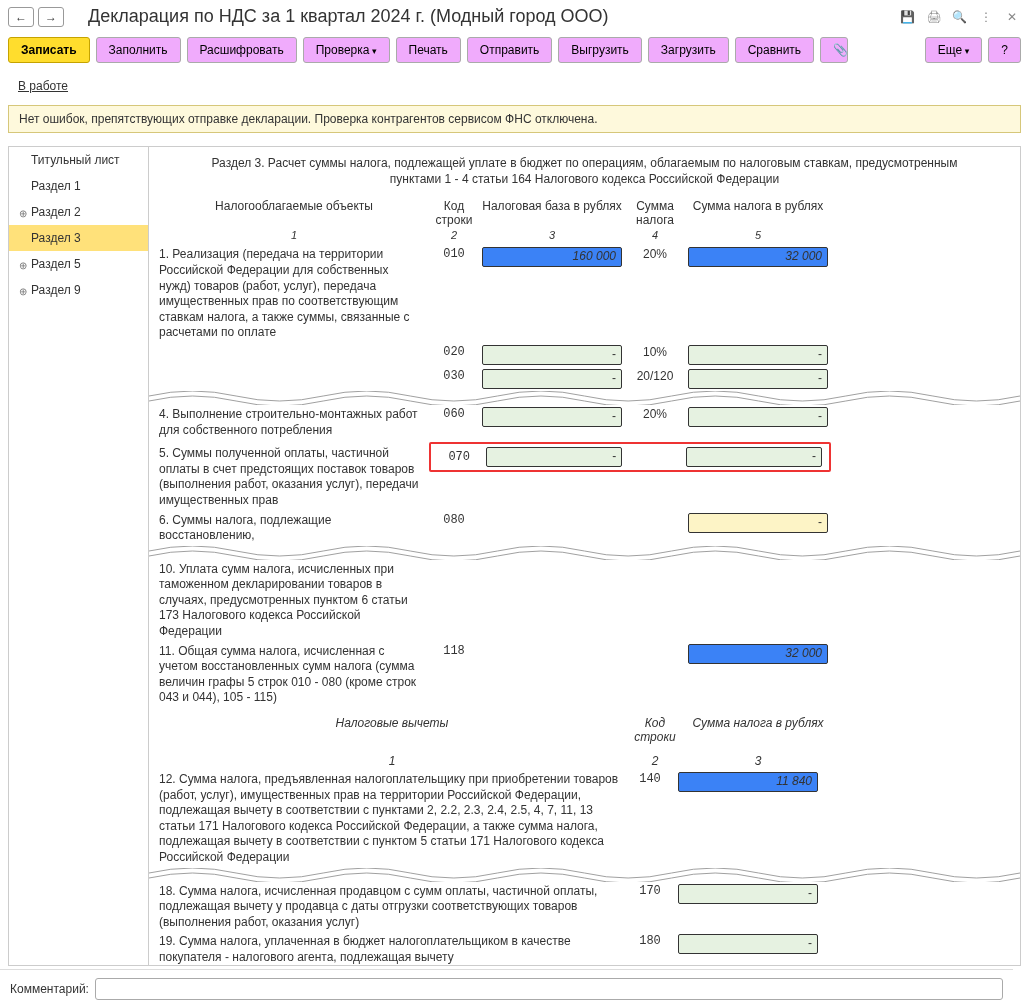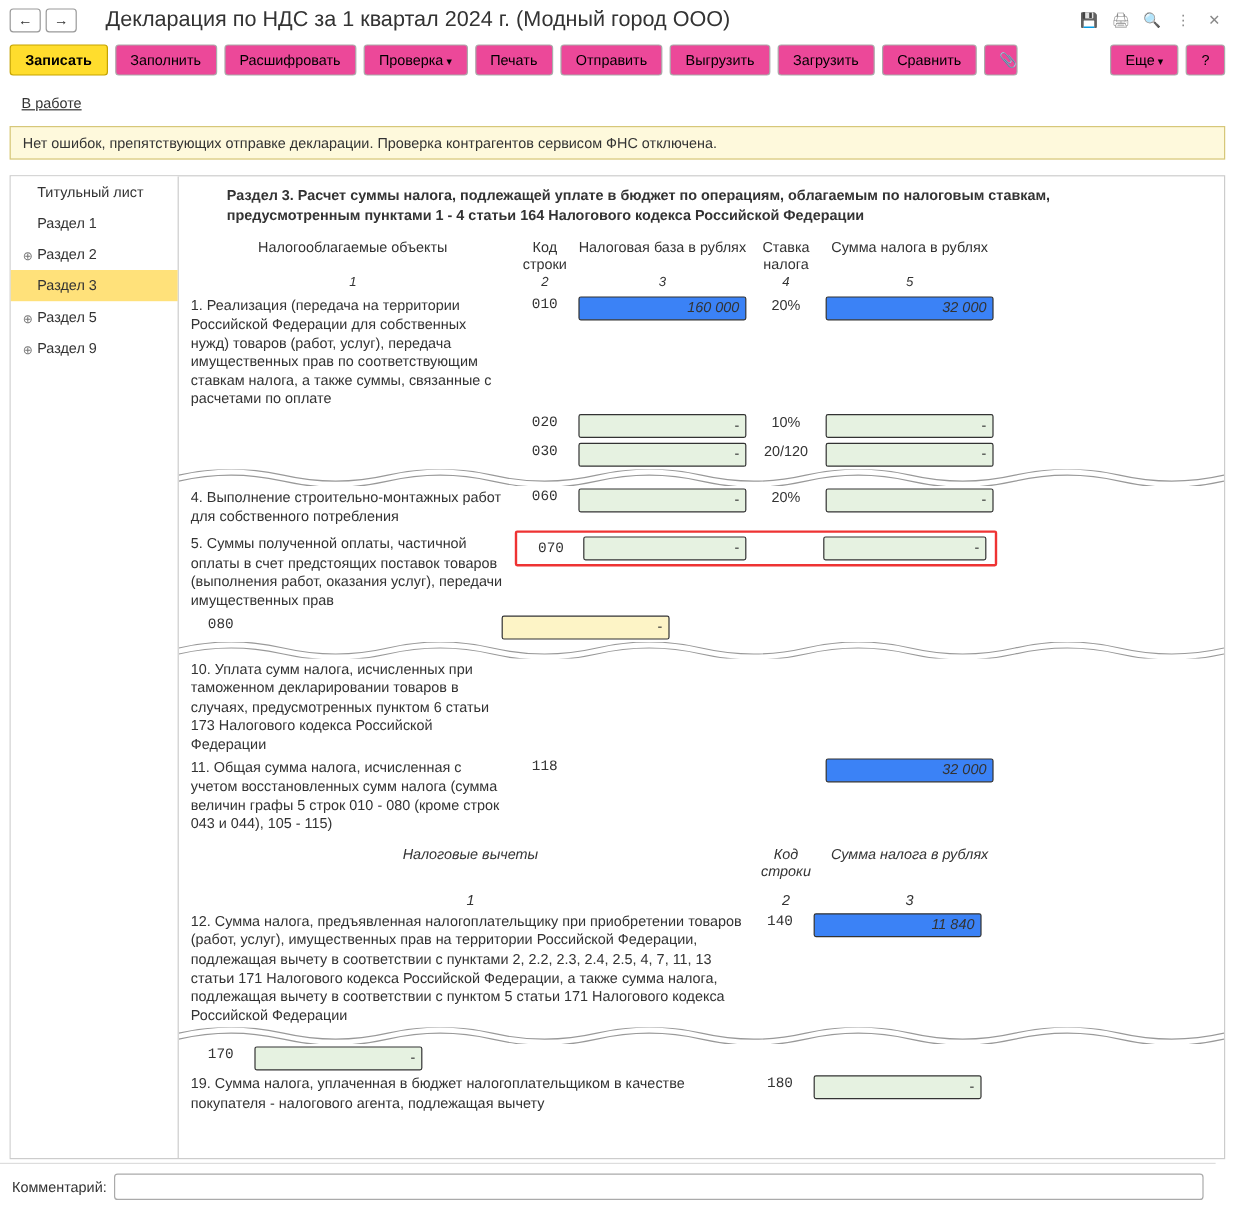--- a/index.html
+++ b/index.html
@@ -3,35 +3,35 @@
 <meta charset="utf-8">
 <style>
   * { box-sizing: border-box; margin: 0; padding: 0; }
   body { font-family: Arial, sans-serif; font-size: 12px; background: #fff; color: #333; width: 1029px; height: 1008px; overflow: hidden; position: relative; }
   .header { display: flex; align-items: center; padding: 6px 8px; gap: 4px; }
   .nav-btn { width: 26px; height: 20px; border: 1px solid #999; background: #fff; border-radius: 3px; display: flex; align-items: center; justify-content: center; cursor: pointer; }
   .title { font-size: 18px; font-weight: normal; margin-left: 20px; flex: 1; }
   .header-icons { display: flex; gap: 8px; }
   .icon { width: 18px; height: 18px; display: flex; align-items: center; justify-content: center; color: #888; cursor: pointer; }
   .toolbar { display: flex; gap: 6px; padding: 4px 8px 10px 8px; align-items: flex-end; }
-  .btn { border: 1px solid #aaa; background: #ec4899; padding: 5px 12px; border-radius: 3px; cursor: pointer; font-size: 12px; }
+  .btn { border: 1px solid #aaa; background: #f0abfc; padding: 5px 12px; border-radius: 3px; cursor: pointer; font-size: 12px; }
   .btn-yellow { background: #ffdd2d; font-weight: bold; border-color: #c5a300; }
   .btn-dropdown::after { content: " ▾"; font-size: 9px; }
   .spacer { flex: 1; }
   .attach { width: 28px; text-align: center; }
   .status-link { padding: 6px 18px; font-size: 12px; text-decoration: underline; display: inline-block; }
   .info-bar { background: #fef9dc; border: 1px solid #d6c77a; margin: 6px 8px; padding: 6px 10px; font-size: 12px; }
   .body { display: flex; margin: 13px 8px; border: 1px solid #ccc; height: 820px; }
   .nav { width: 140px; border-right: 1px solid #ccc; background: #fff; }
   .nav-item { padding: 6px 10px; font-size: 12px; cursor: pointer; display: flex; align-items: center; gap: 4px; }
   .nav-item.active { background: #ffe17a; }
   .nav-item .exp { width: 8px; height: 8px; display: inline-block; color: #777; font-size: 10px; }
   .content { flex: 1; overflow: hidden; position: relative; }
   .content-inner { overflow-y: scroll; overflow-x: auto; height: 100%; padding: 4px 10px; }
-  .section-title { text-align: left; font-weight: bold; padding: 4px 30px; font-size: 12px; line-height: 1.35; }
+  .section-title { text-align: center; font-weight: normal; padding: 4px 30px; font-size: 12px; line-height: 1.35; }
   .table-area { font-size: 12px; margin-top: 6px; }
   .col-headers { display: flex; text-align: center; padding: 2px 0; }
   .col-headers div:nth-child(1){ width:270px; }
   .col-headers div:nth-child(2){ width:50px; }
   .col-headers div:nth-child(3){ width:146px; }
   .col-headers div:nth-child(4){ width:60px; }
   .col-headers div:nth-child(5){ width:146px; }
   .col-nums { display: flex; font-style: italic; text-align: center; padding: 0 0 4px 0; }
   .col-nums div { font-size: 11px; }
   .col-nums div:nth-child(1){ width:270px; }
@@ -126,21 +126,21 @@
       </div>
   </div>
   <div class="content">
     <div class="content-inner">
       <div class="section-title">Раздел 3. Расчет суммы налога, подлежащей уплате в бюджет по операциям, облагаемым по налоговым ставкам, предусмотренным пунктами 1 - 4 статьи 164 Налогового кодекса Российской Федерации</div>
       <div class="table-area">
         <div class="col-headers">
           <div>Налогооблагаемые объекты</div>
           <div>Код строки</div>
           <div>Налоговая база в рублях</div>
-          <div>Ставка налога</div>
+          <div>Сумма налога</div>
           <div>Сумма налога в рублях</div>
         </div>
         <div class="col-nums">
           <div>1</div>
           <div>2</div>
           <div>3</div>
           <div>4</div>
           <div>5</div>
         </div>
 
@@ -188,20 +188,21 @@
           <div class="highlight-box">
             <div class="code">070</div>
             <div class="cell cell-light">-</div>
             <div class="rate"></div>
             <div class="cell cell-light">-</div>
           </div>
         </div>
 
         <div id="rows3">
             <div class="row">
+              <div class="desc">6. Суммы налога, подлежащие восстановлению,</div>
               <div class="code">080</div>
               <div style="width: 146px;"></div>
               <div class="rate"></div>
               <div class="cell cell-yellow">-</div>
             </div>
           </div>
         <div class="tear">
             <svg viewBox="0 0 1000 14" preserveAspectRatio="none">
               <path d="M0,10 Q50,0 100,10 T200,10 T300,10 T400,10 T500,10 T600,10 T700,10 T800,10 T900,10 T1000,10" stroke="#999" fill="none" stroke-width="1"></path>
               <path d="M0,5 Q50,-5 100,5 T200,5 T300,5 T400,5 T500,5 T600,5 T700,5 T800,5 T900,5 T1000,5" stroke="#999" fill="none" stroke-width="1"></path>
@@ -242,20 +243,21 @@
             </div>
           </div>
         <div class="tear">
             <svg viewBox="0 0 1000 14" preserveAspectRatio="none">
               <path d="M0,10 Q50,0 100,10 T200,10 T300,10 T400,10 T500,10 T600,10 T700,10 T800,10 T900,10 T1000,10" stroke="#999" fill="none" stroke-width="1"></path>
               <path d="M0,5 Q50,-5 100,5 T200,5 T300,5 T400,5 T500,5 T600,5 T700,5 T800,5 T900,5 T1000,5" stroke="#999" fill="none" stroke-width="1"></path>
             </svg>
           </div>
         <div id="rows6">
             <div class="row">
+              <div class="desc-wide">18. Сумма налога, исчисленная продавцом с сумм оплаты, частичной оплаты, подлежащая вычету у продавца с даты отгрузки соответствующих товаров (выполнения работ, оказания услуг)</div>
               <div class="code">170</div>
               <div class="cell cell-light">-</div>
             </div>
             <div class="row">
               <div class="desc-wide">19. Сумма налога, уплаченная в бюджет налогоплательщиком в качестве покупателя - налогового агента, подлежащая вычету</div>
               <div class="code">180</div>
               <div class="cell cell-light">-</div>
             </div>
           </div>
 

